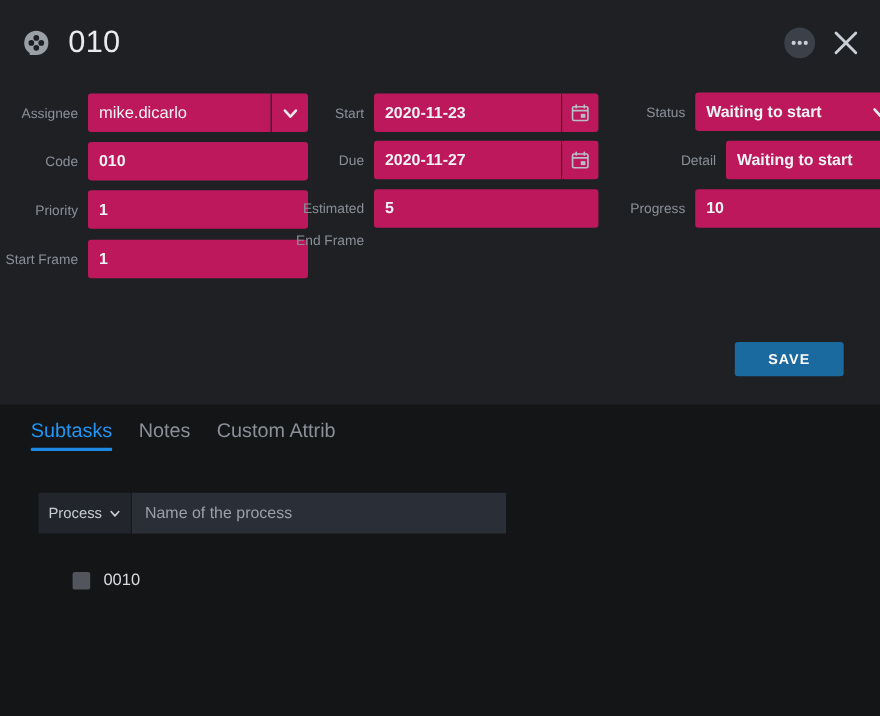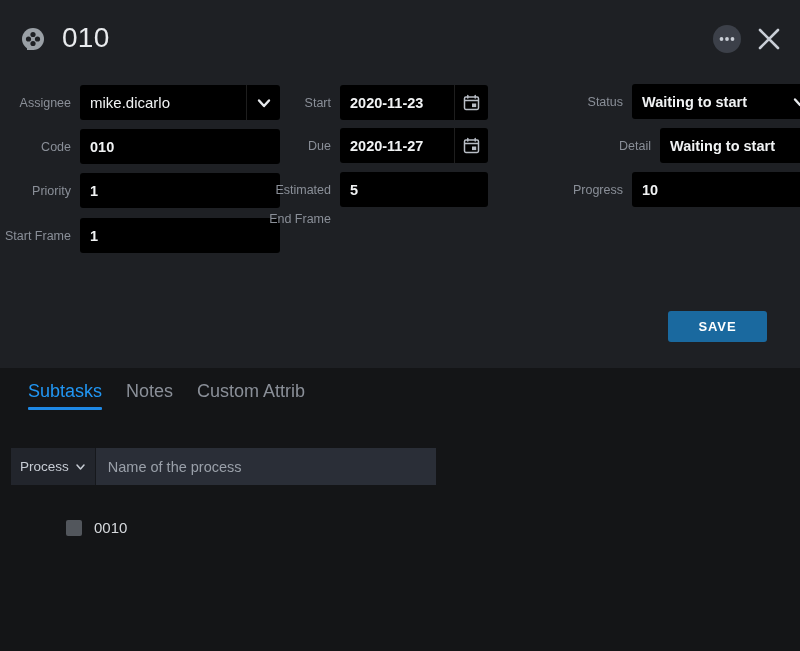--- a/index.html
+++ b/index.html
@@ -38,21 +38,21 @@
   .hdr-close { right: 14px; }
 
   
   .field-row { position: absolute; display: flex; align-items: center; }
   .f-label {
     font-size: 12.5px; color: #8a8f98;
     text-align: right; padding-right: 9px;
     white-space: nowrap;
   }
   .f-box {
-    background: #000000;
+    background: #be185d;
     border-radius: 3px;
     height: 35px;
     display: flex; align-items: center;
     position: relative;
     overflow: hidden;
   }
   .f-val {
     font-size: 14.5px; color: #f1f3f4;
     padding-left: 10px; font-weight: bold;
     white-space: nowrap;
@@ -64,21 +64,21 @@
     display: flex; align-items: center; justify-content: center;
     border-left: 1px solid #1e1e1e;
     cursor: pointer;
   }
   .f-btn.noborder { border-left: none; }
 
   
   .col-a .f-label { width: 80px; }
   .col-a .f-box { width: 200px; }
   .col-b .f-label { width: 85px; }
-  .col-b .f-box { width: 148px; }
+  .col-b .f-box { width: 204px; }
   .col-c .f-label { width: 60px; margin-left: 32px; }
   .col-c .f-box { width: 185px; }
 
   .r-assignee   { left: 0px;   top: 85px; }
   .r-code       { left: 0px;   top: 129px; }
   .r-priority   { left: 0px;   top: 173px; }
   .r-startframe { left: 0px;   top: 218px; }
 
   .r-start      { left: 255px; top: 85px; }
   .r-due        { left: 255px; top: 128px; }
@@ -117,21 +117,21 @@
   }
   .tab.active { color: #2196f3; }
   .tab.active::after {
     content: ""; position: absolute;
     left: 0; right: 12px; bottom: 0;
     height: 3px; background: #1e88e5;
     border-radius: 1px;
   }
 
   .process-bar {
-    position: absolute; left: 11px; top: 80px;
+    position: absolute; left: 35px; top: 80px;
     display: flex; align-items: stretch;
     height: 37px;
   }
   .process-select {
     background: #22252c;
     display: flex; align-items: center; gap: 6px;
     padding: 0 9px;
     font-size: 13.5px; color: #c7ccd4;
     border-right: 1px solid #16181c;
     cursor: pointer;

